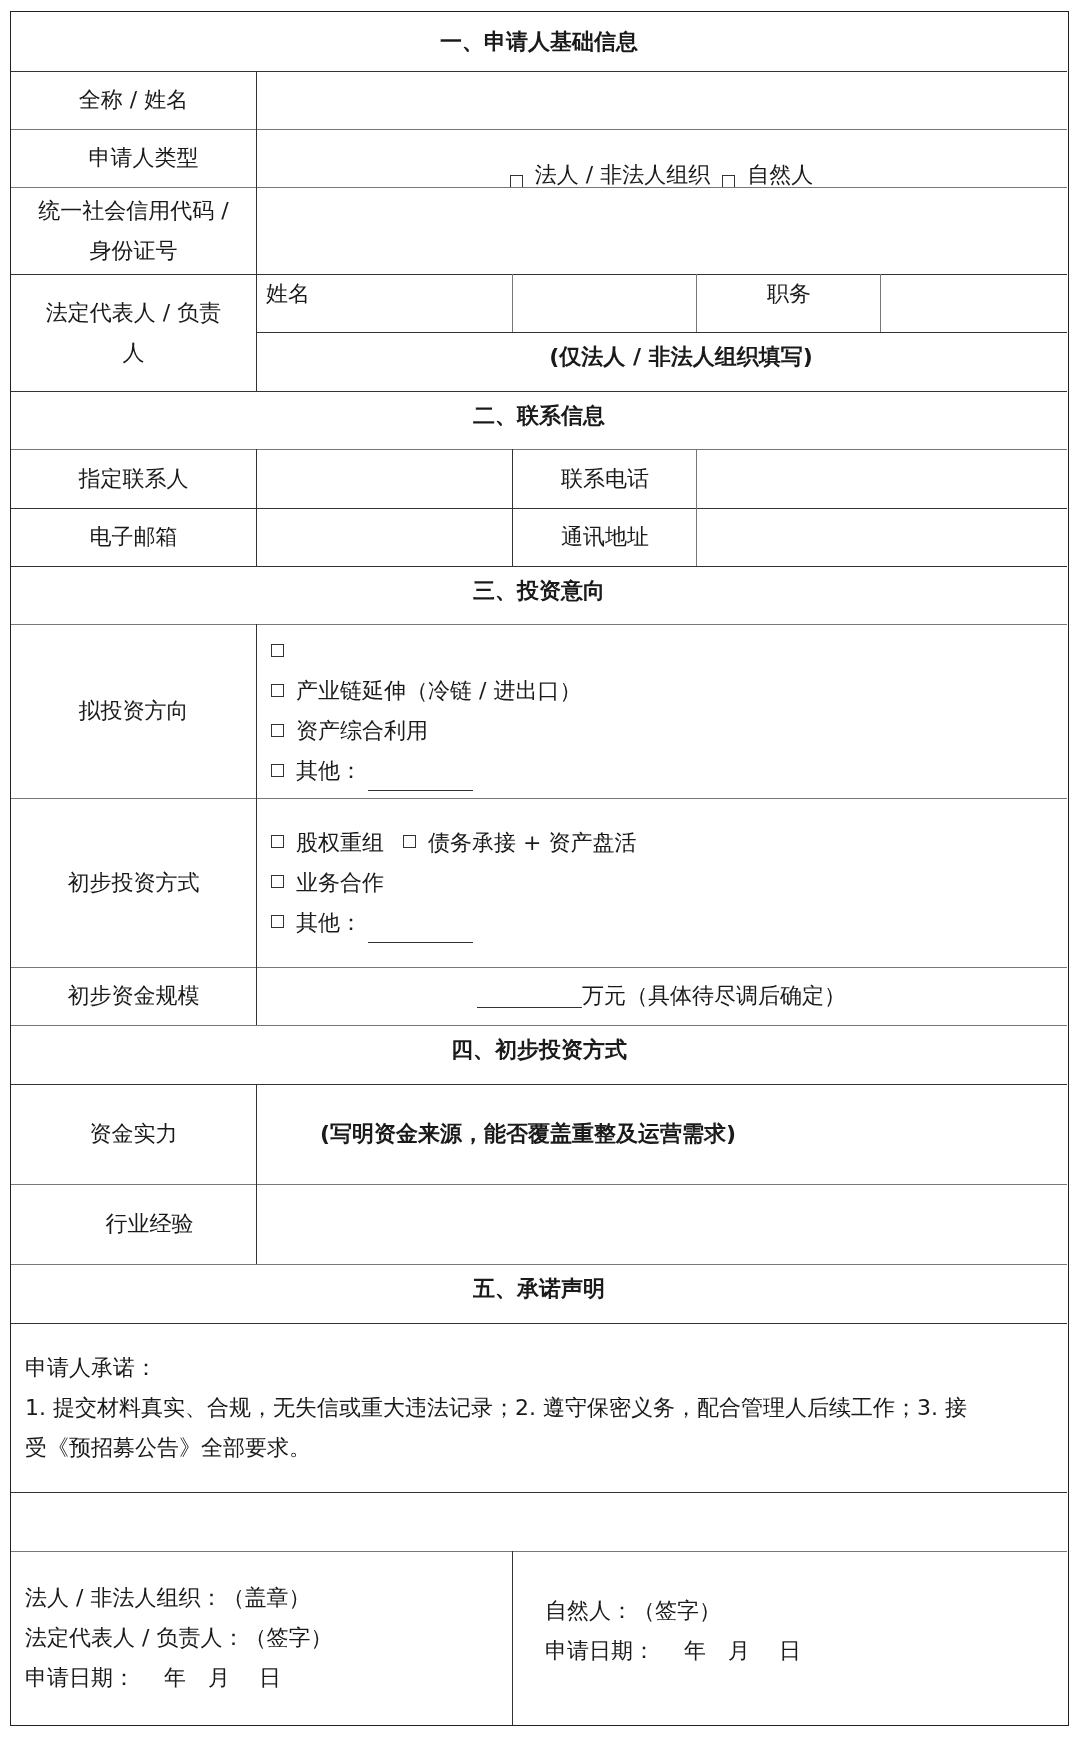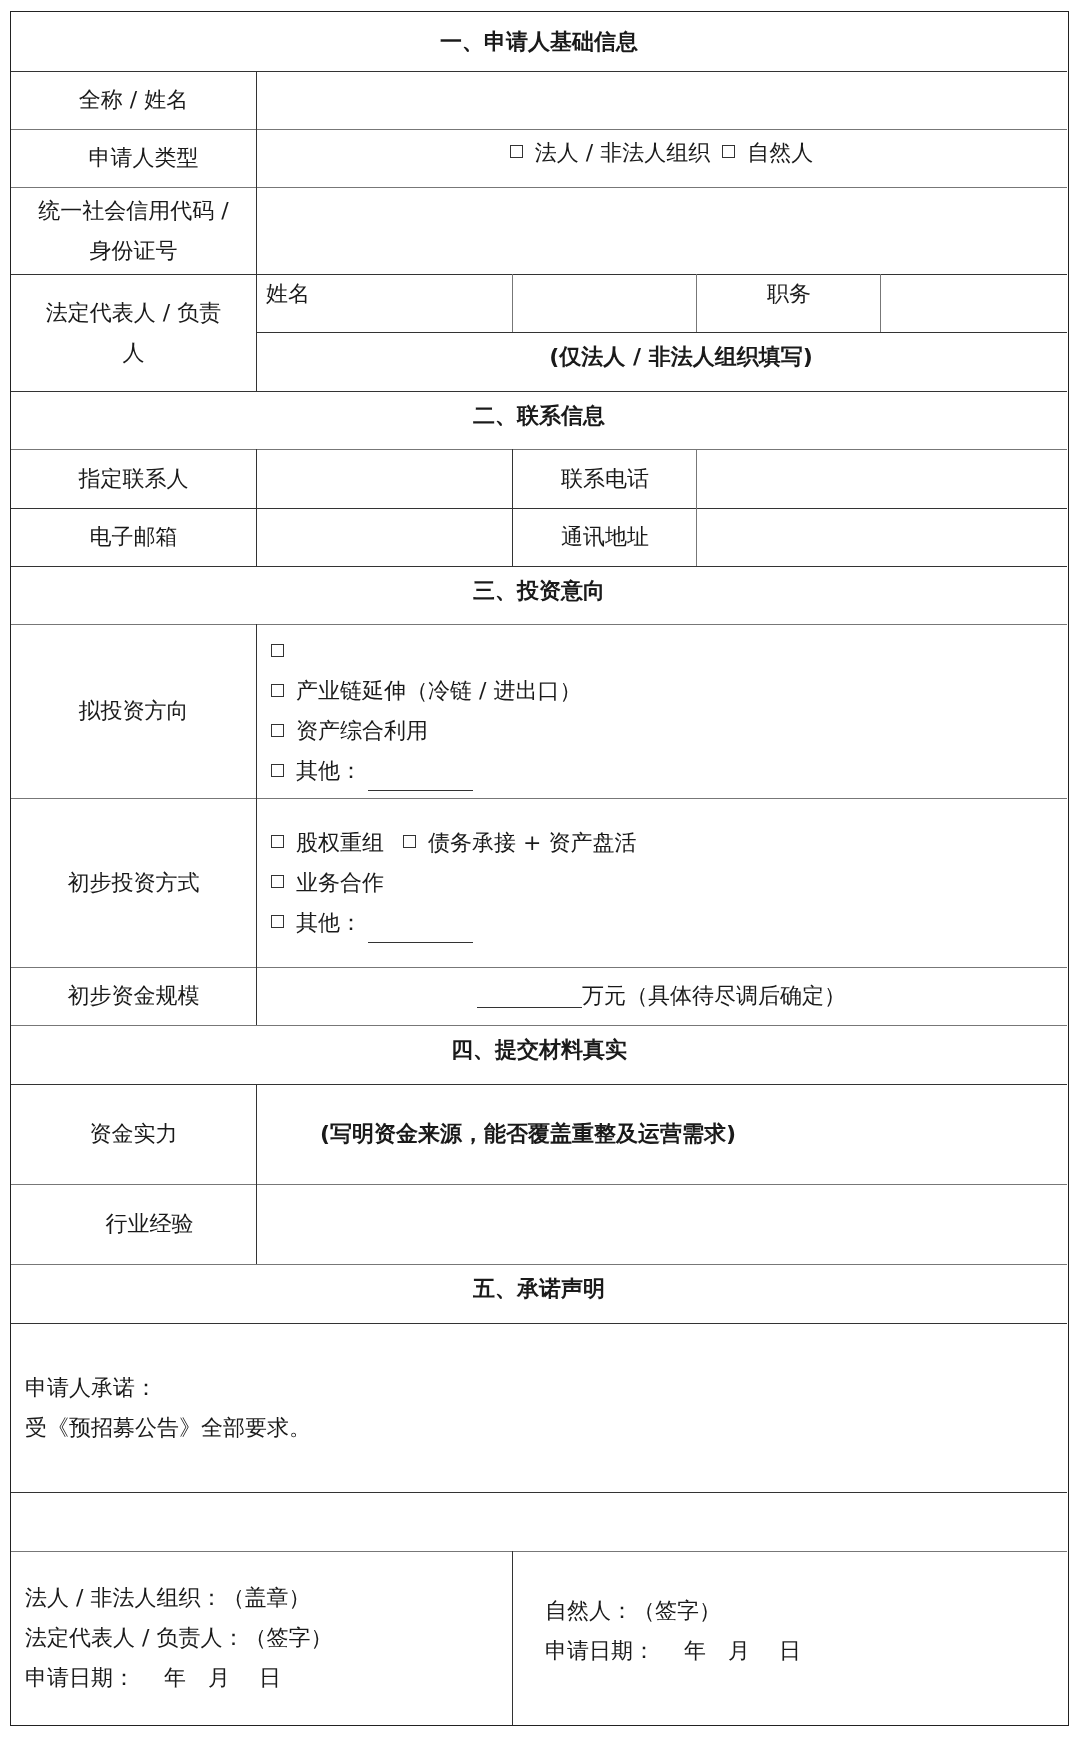--- a/index.html
+++ b/index.html
@@ -24,21 +24,21 @@
 <div class="form">
 
   <div class="cell section-title" style="left:0;top:0;width:1056px;height:59px;">一、申请人基础信息</div>
   <div class="hline" style="top:59px;width:1056px;"></div>
 
   <div class="cell" style="left:0;top:59px;width:245px;height:58px;">全称 / 姓名</div>
   <div class="cell" style="left:245px;top:59px;width:811px;height:58px;"></div>
   <div class="hline thin" style="top:117px;width:1056px;"></div>
 
   <div class="cell" style="left:10px;top:117px;width:245px;height:58px;">申请人类型</div>
-  <div class="cell" style="left:245px;top:112px;width:811px;height:58px;">
+  <div class="cell" style="left:245px;top:120px;width:811px;height:58px;align-items:flex-end;">
     <span class="cb"></span>
     <span>法人 / 非法人组织</span>
     <span class="cb" style="margin-left:12px;"></span>
     <span>自然人</span>
   </div>
   <div class="hline thin" style="top:175px;width:1056px;"></div>
 
   <div class="cell" style="left:0;top:175px;width:245px;height:87px;flex-direction:column;">
     <div class="center-text">统一社会信用代码 /</div>
     <div class="center-text">身份证号</div>
@@ -105,37 +105,38 @@
   <div class="hline thin" style="top:955px;width:1056px;"></div>
 
   <div class="cell" style="left:0;top:955px;width:245px;height:58px;">初步资金规模</div>
   <div class="cell" style="left:245px;top:955px;width:811px;height:58px;">
     <span class="blank" style="margin-left:0;"></span>
       <span>万元（具体待尽调后确定）</span>
   </div>
   <div class="hline thin" style="top:1013px;width:1056px;"></div>
   <div class="vline" style="left:245px;top:612px;height:401px;"></div>
 
-  <div class="cell section-title" style="left:0;top:1013px;width:1056px;height:50px;">四、提交材料真实</div>
+  <div class="cell section-title" style="left:0;top:1013px;width:1056px;height:50px;">四、初步投资方式</div>
   <div class="hline" style="top:1072px;width:1056px;"></div>
 
   <div class="cell" style="left:0;top:1072px;width:245px;height:100px;">资金实力</div>
   <div class="cell left bold" style="left:270px;top:1072px;width:780px;height:100px;">(写明资金来源，能否覆盖重整及运营需求)</div>
   <div class="hline thin" style="top:1172px;width:1056px;"></div>
 
   <div class="cell" style="left:16px;top:1172px;width:245px;height:80px;">行业经验</div>
   <div class="cell" style="left:245px;top:1172px;width:811px;height:80px;"></div>
   <div class="hline thin" style="top:1252px;width:1056px;"></div>
   <div class="vline" style="left:245px;top:1072px;height:180px;"></div>
 
   <div class="cell section-title" style="left:0;top:1252px;width:1056px;height:50px;">五、承诺声明</div>
   <div class="hline" style="top:1311px;width:1056px;"></div>
 
   <div class="cell col" style="left:14px;top:1311px;width:1035px;height:169px;">
     <div class="line">申请人承诺：</div>
+    <div class="line">1. 提交材料真实、合规，无失信或重大违法记录；2. 遵守保密义务，配合管理人后续工作；3. 接</div>
     <div class="line">受《预招募公告》全部要求。</div>
   </div>
   <div class="hline" style="top:1480px;width:1056px;"></div>
 
   <div class="hline thin" style="top:1539px;width:1056px;"></div>
 
   <div class="cell col" style="left:14px;top:1539px;width:480px;height:174px;">
     <div class="line">法人 / 非法人组织：（盖章）</div>
     <div class="line">法定代表人 / 负责人：（签字）</div>
     <div class="line">申请日期：　 年　月　 日</div>

